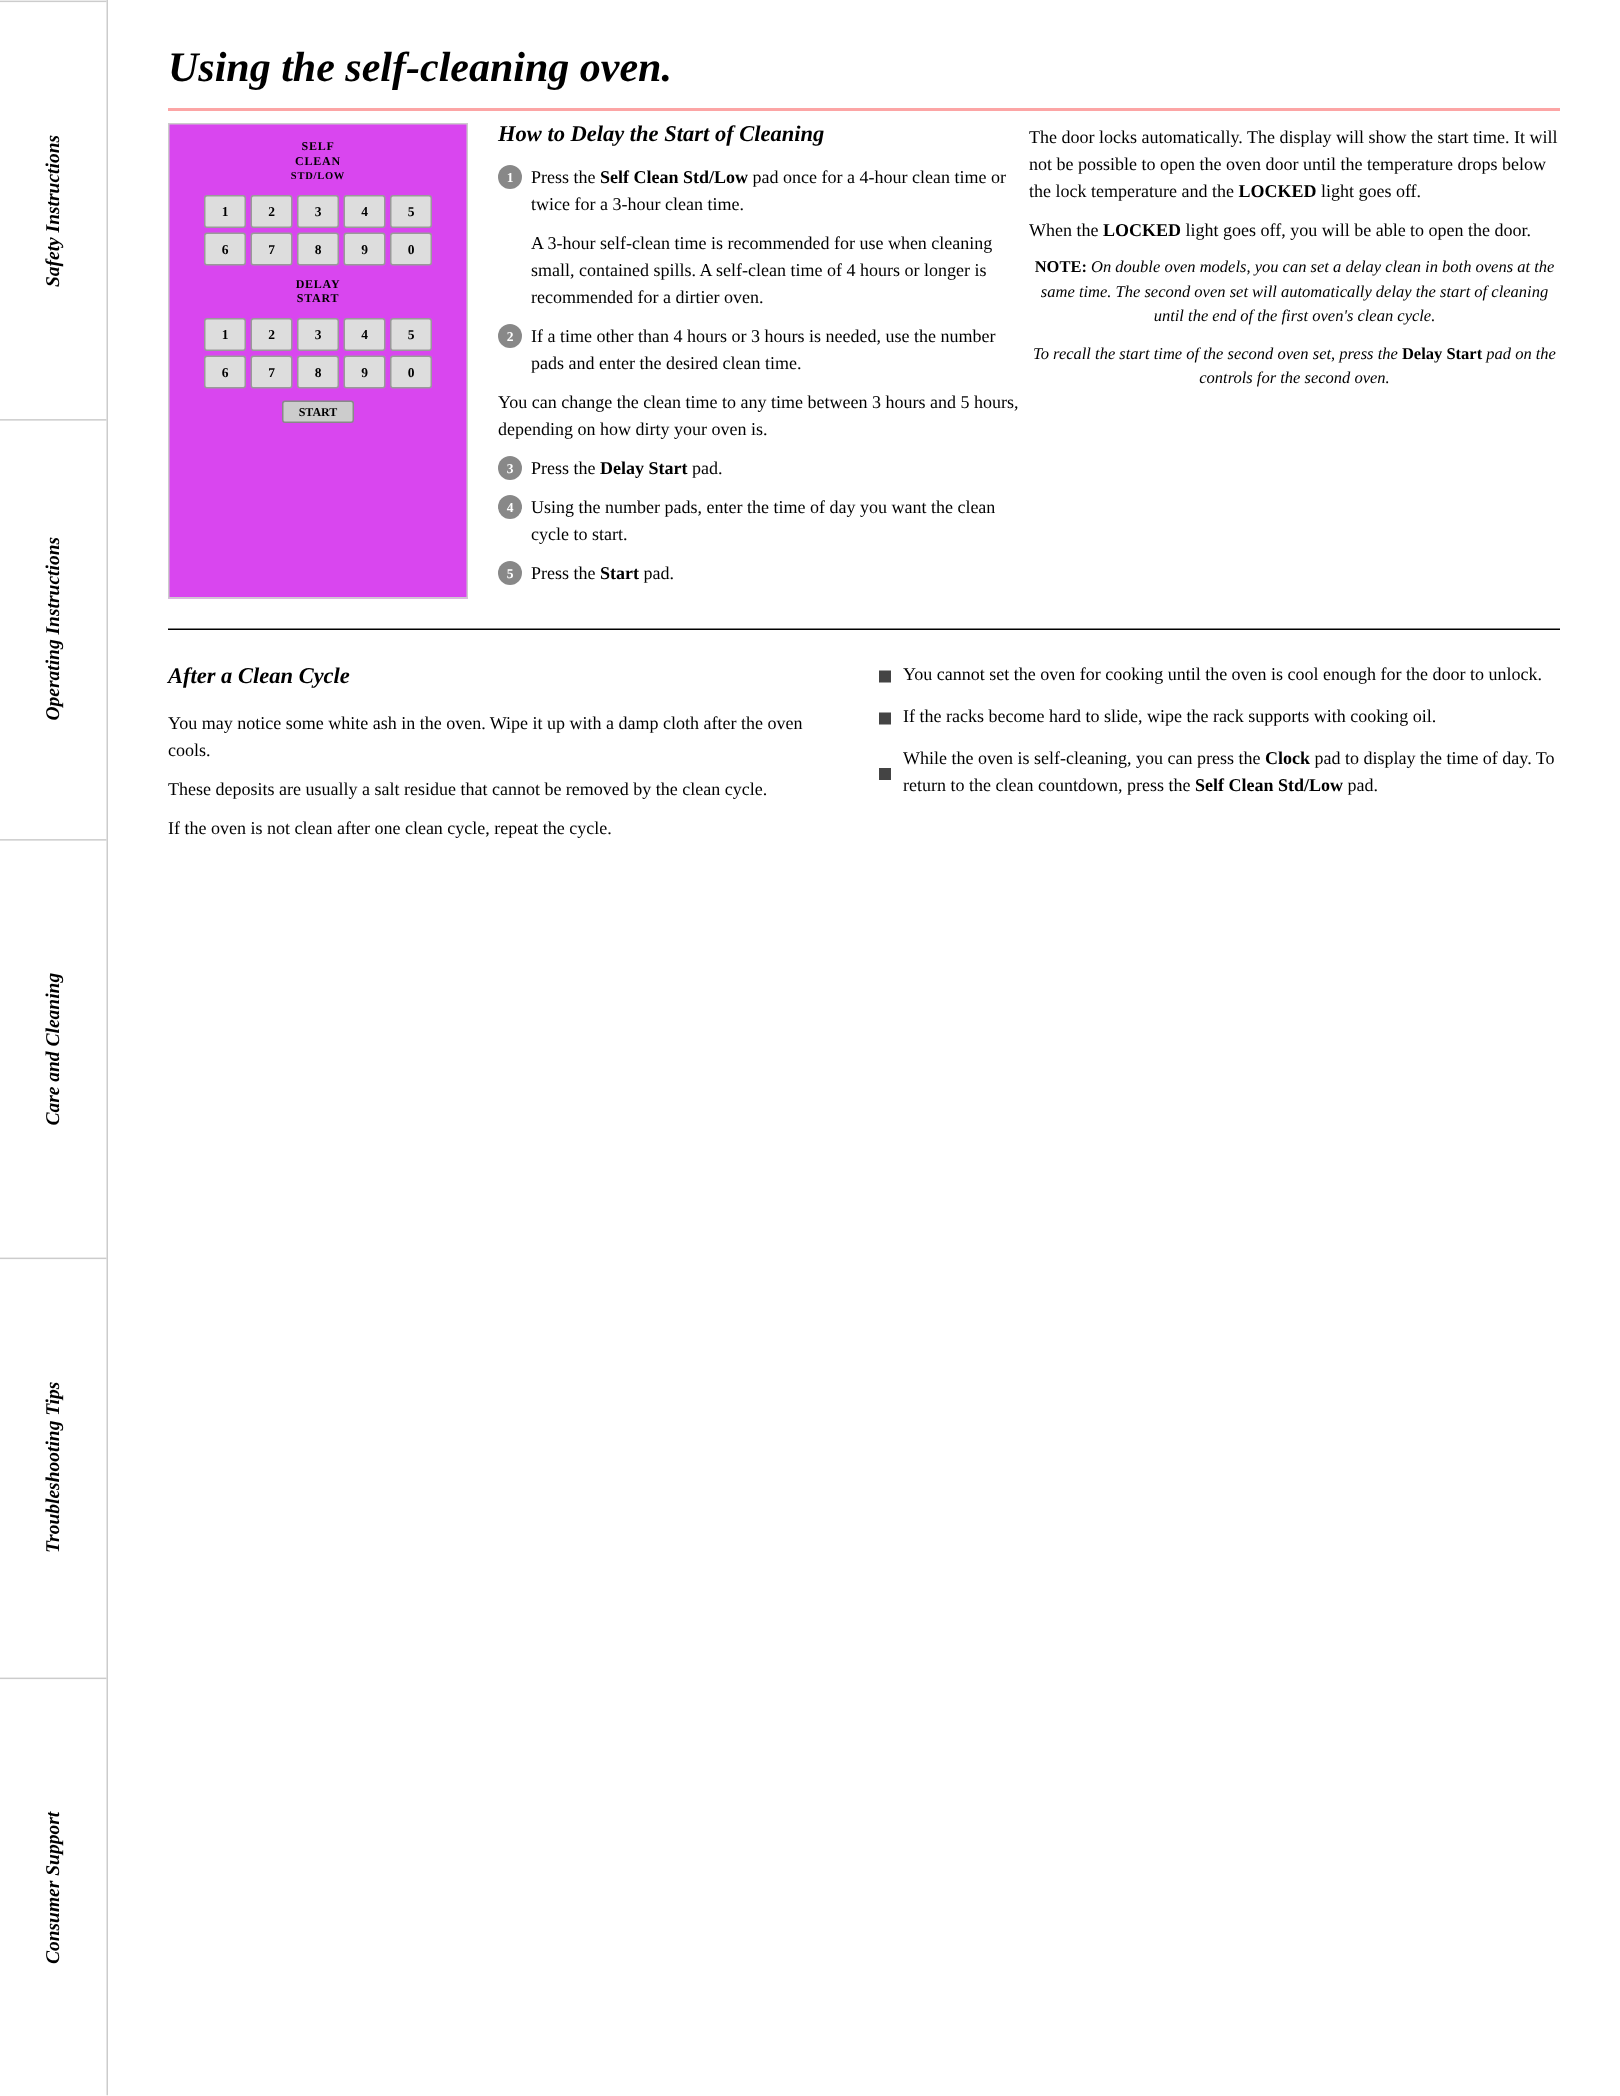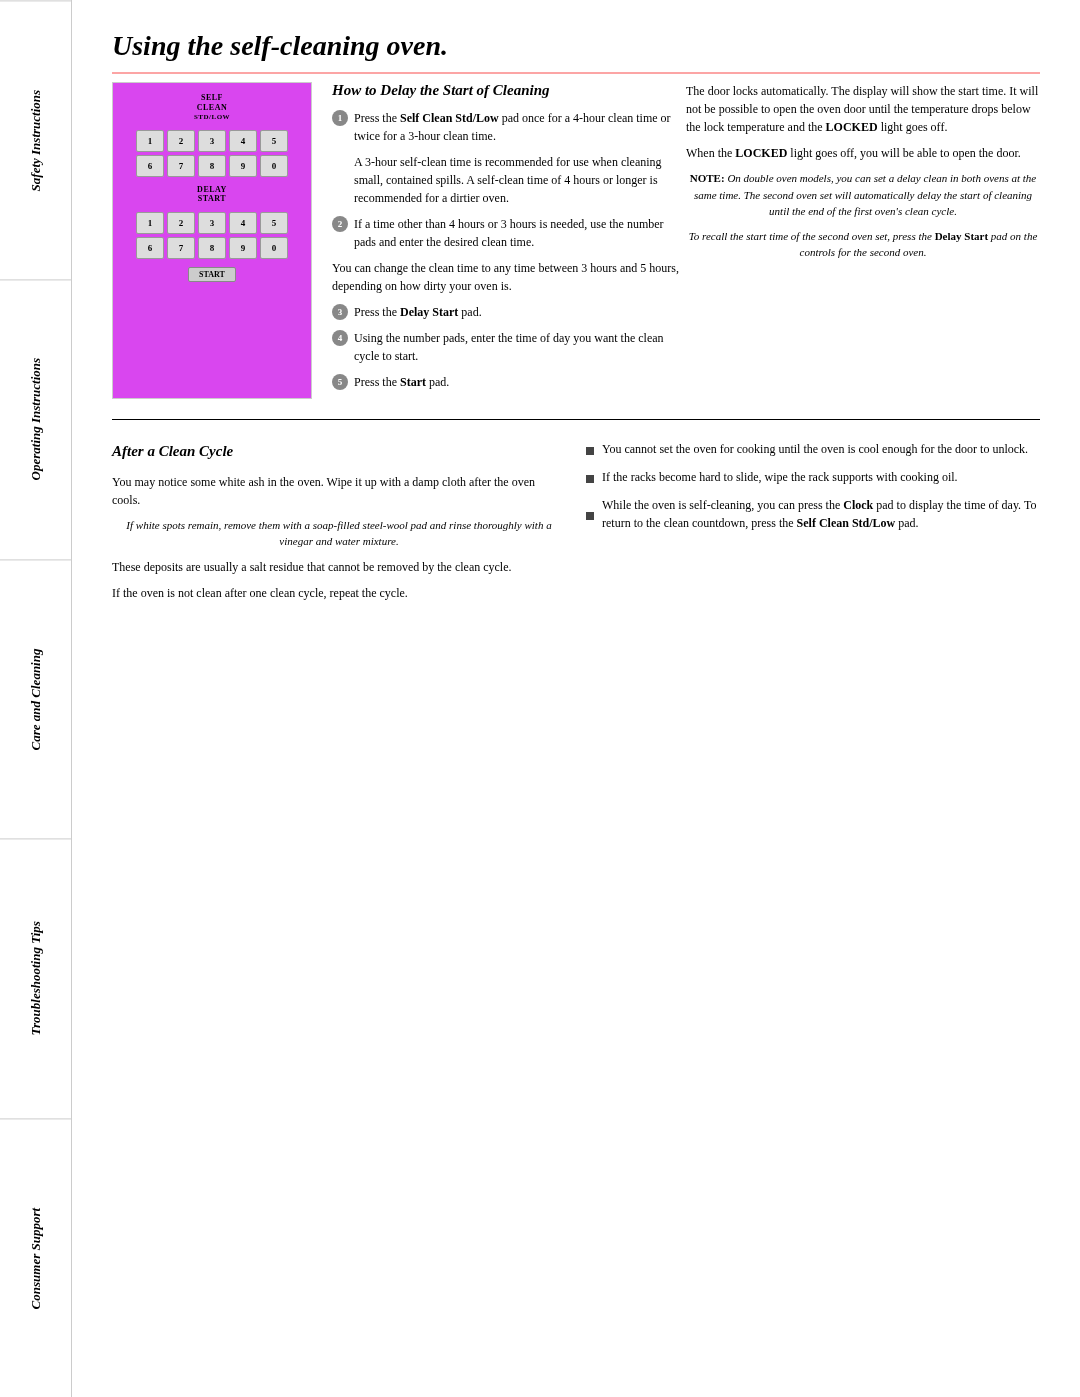--- a/index.html
+++ b/index.html
@@ -373,21 +373,20 @@
     </div>
   </div>
 
   <hr class="section-divider">
 
   <div class="after-section">
 
     <div class="after-col-left">
       <div class="section-title">After a Clean Cycle</div>
       <p class="para">You may notice some white ash in the oven. Wipe it up with a damp cloth after the oven cools.</p>
-      <p class="note-italic">If white spots remain, remove them with a soap-filled steel-wool pad and rinse thoroughly with a vinegar and water mixture.</p>
       <p class="para">These deposits are usually a salt residue that cannot be removed by the clean cycle.</p>
       <p class="para">If the oven is not clean after one clean cycle, repeat the cycle.</p>
     </div>
 
     <div class="after-col-right">
       <div class="bullet-item">
         <div class="bullet-square"></div>
         <span>You cannot set the oven for cooking until the oven is cool enough for the door to unlock.</span>
       </div>
       <div class="bullet-item">

